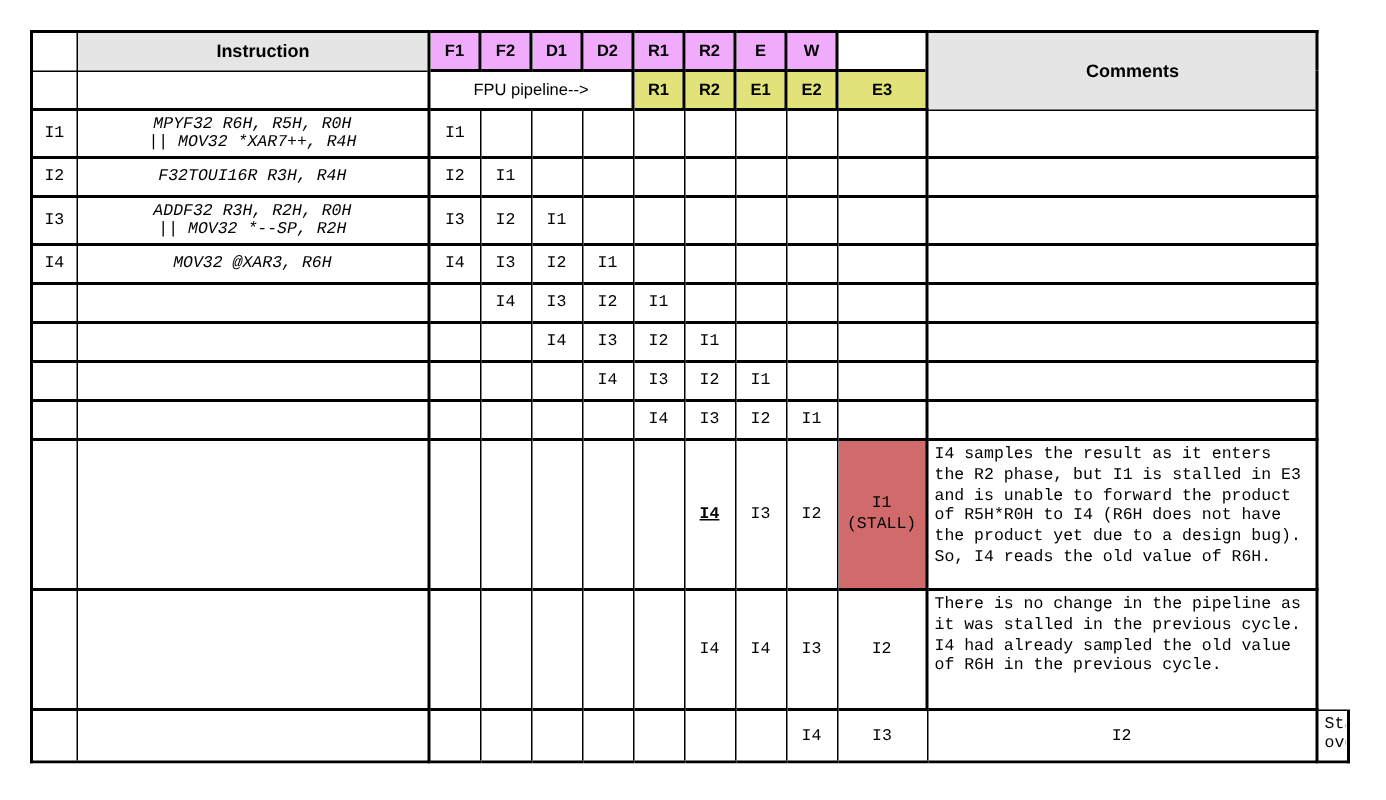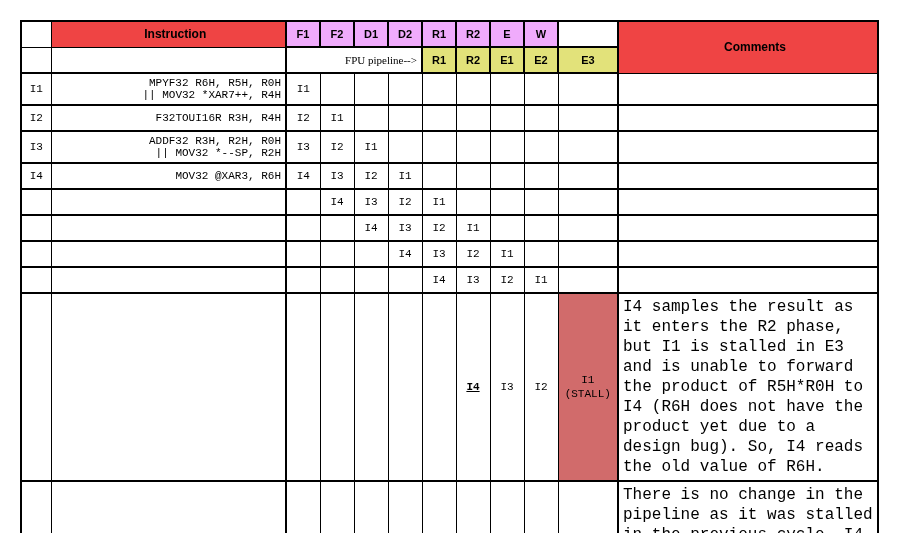--- a/index.html
+++ b/index.html
@@ -17,63 +17,64 @@
     border: 1px solid #000;
     padding: 3px 4px;
     height: 18px;
     vertical-align: middle;
     overflow: hidden;
   }
   .hdr-instr, .hdr-comments {
     font-family: Arial, sans-serif;
     font-weight: bold;
     text-align: center;
-    background: #ef4444;
+    background: #e5e5e5;
     font-size:12px;
     padding-left:18px;
   }
   .stage-green {
     background: #f0abfc;
     font-weight: bold;
     text-align: center;
     font-family: Arial, sans-serif;
     border:2px solid #000;
     font-size:11px;
   }
   .stage-yellow {
     background: #e2e27a;
     font-weight: bold;
     text-align: center;
     font-family: Arial, sans-serif;
     border:2px solid #000;
     font-size:11px;
   }
   .fpu-label {
-    text-align: right;
-    font-family: Liberation Serif, serif;
+    text-align: center;
+    font-family: Liberation Sans, sans-serif;
     font-size:11px;
   }
   .idcol {
     text-align: center;
     width:28px;
   }
   .instrcol {
-    text-align: right;
+    text-align: center;
+    font-style: italic;
   }
   .pipecell {
     text-align: center;
     width:32px;
   }
   .e3cell {
     text-align: center;
     width:58px;
   }
   .comments {
     font-family: "Courier New", monospace;
-    font-size:16px;
+    font-size:11px;
     vertical-align: top;
     line-height:1.25;
     border-radius:14px;
   }
   .stall {
     background: #d16b6b;
     text-align: center;
     font-family: "Courier New", monospace;
     line-height:1.3;
   }

